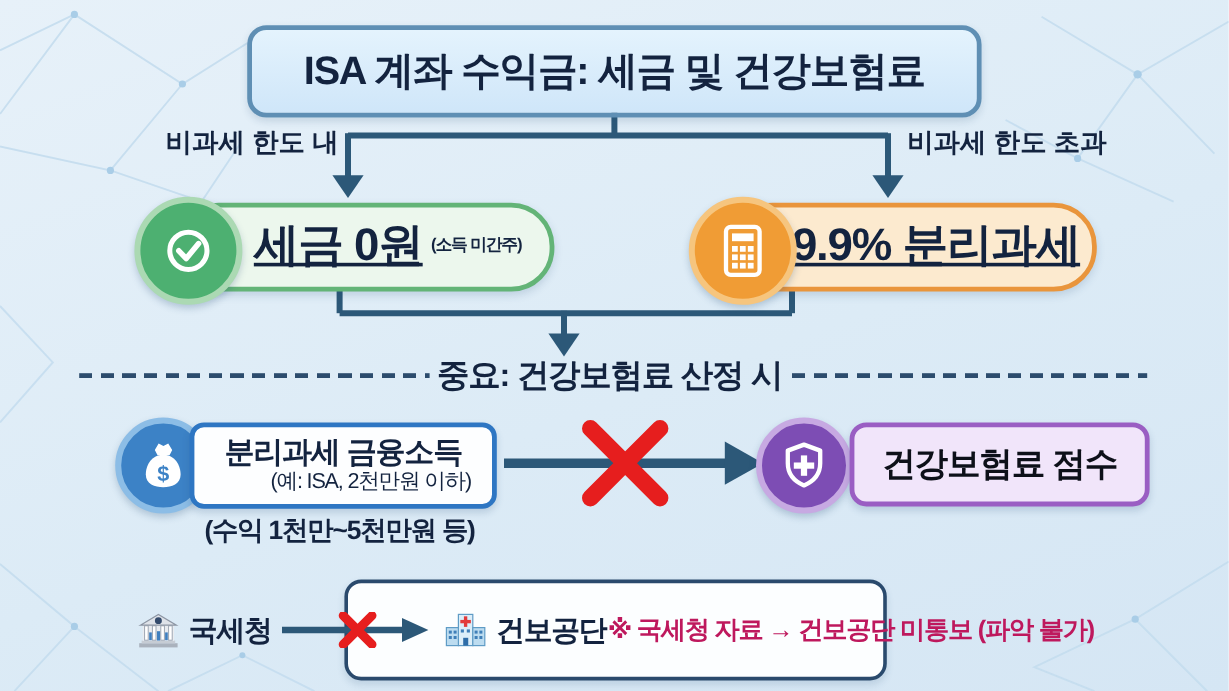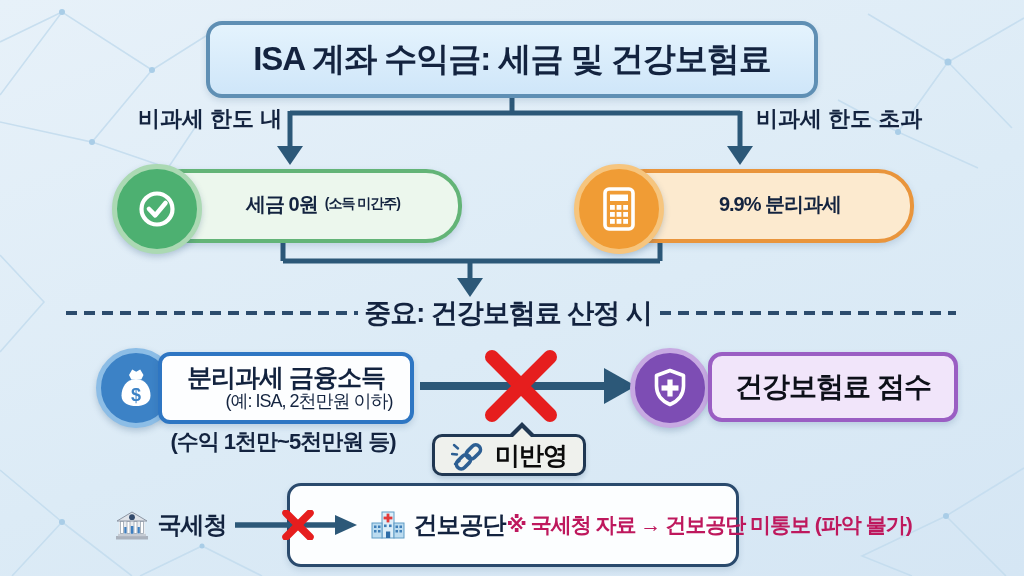--- a/index.html
+++ b/index.html
@@ -15,21 +15,21 @@
     font-size:33px;font-weight:800;letter-spacing:-1px;box-shadow:0 3px 6px rgba(40,80,120,.15);}
 
   .cond-label{font-size:22px;font-weight:800;white-space:nowrap;}
   .cond-left{left:138px;top:104px;}
   .cond-right{left:756px;top:104px;}
 
   
   .pill-group{height:80px;}
   .pill-box{position:absolute;border-radius:36px;box-shadow:0 3px 7px rgba(40,80,120,.18);}
   .pill-text{position:absolute;left:88px;right:8px;top:0;bottom:0;display:flex;align-items:center;justify-content:center;gap:7px;white-space:nowrap;}
-  .pill-main{font-size:20px;font-weight:800;letter-spacing:-1px;}
+  .pill-main{font-size:38px;font-weight:800;letter-spacing:-1px;text-decoration:underline;}
   .pill-sub{font-size:14px;font-weight:800;letter-spacing:-1px;}
   .badge-circle{position:absolute;width:80px;height:80px;border-radius:50%;display:flex;align-items:center;justify-content:center;box-shadow:0 3px 6px rgba(40,80,120,.25);}
   .green .pill-box{left:34px;top:5px;width:308px;height:66px;border:4px solid #63b477;background:#ecf7ed;}
   .green .badge-circle{left:0;top:0;background:#4db071;border:5px solid #abd9b3;}
   .orange .pill-box{left:34px;top:5px;width:298px;height:66px;border:4px solid #e9953c;background:#fceacf;}
   .orange .badge-circle{left:0;top:0;background:#f09c35;border:5px solid #f6c57e;}
 
   
   .dash{height:4px;background:repeating-linear-gradient(90deg,#2c4c6d 0 11px,transparent 11px 18px);}
   .divider-label{left:352px;top:295px;width:312px;text-align:center;font-size:27px;font-weight:800;letter-spacing:-1px;white-space:nowrap;}
@@ -176,34 +176,20 @@
       <path d="M24 15 c-9.5 0 -14.5 8.5 -14.5 16.5 c0 8 7.5 10.5 14.5 10.5 c7 0 14.5 -2.5 14.5 -10.5 c0 -8 -5 -16.5 -14.5 -16.5 z" fill="#fff"></path>
       <text x="24" y="37" font-size="18" font-weight="bold" fill="#3c82c6" text-anchor="middle" font-family="'Liberation Sans',sans-serif">$</text>
     </svg>
   </div>
   <div class="abs src-box">
     <div class="src-title">분리과세 금융소득</div>
     <div class="src-sub">(예: ISA, 2천만원 이하)</div>
   </div>
   <div class="abs src-note">(수익 1천만~5천만원 등)</div>
 
-  <div class="abs callout">
-    <svg width="36" height="32" viewBox="0 0 36 32">
-      <g transform="rotate(-45 18 17)" stroke="#2d5f93" stroke-width="3.6" fill="none">
-        <rect x="2" y="12.5" width="16" height="9.5" rx="4.75"></rect>
-        <rect x="16" y="12.5" width="16" height="9.5" rx="4.75"></rect>
-      </g>
-      <g stroke="#2d5f93" stroke-width="2.4" stroke-linecap="round">
-        <path d="M3 6 L7 9.5"></path>
-        <path d="M1 15 L6 15.5"></path>
-        <path d="M4 25 L8.5 22"></path>
-      </g>
-    </svg>
-    <span class="callout-label">미반영</span>
-  </div>
 
   <div class="abs badge-circle tgt-circle">
     <svg width="48" height="48" viewBox="0 0 48 48">
       <path d="M24 6.5 l13.5 5 v10.5 c0 9.5 -6.5 15.5 -13.5 18.5 c-7 -3 -13.5 -9 -13.5 -18.5 v-10.5 z" stroke="#fff" stroke-width="3.6" fill="none" stroke-linejoin="round"></path>
       <rect x="21.4" y="15.5" width="5.2" height="17" fill="#fff"></rect>
       <rect x="15.5" y="21.4" width="17" height="5.2" fill="#fff"></rect>
     </svg>
   </div>
   <div class="abs tgt-pill">건강보험료 점수</div>
 

